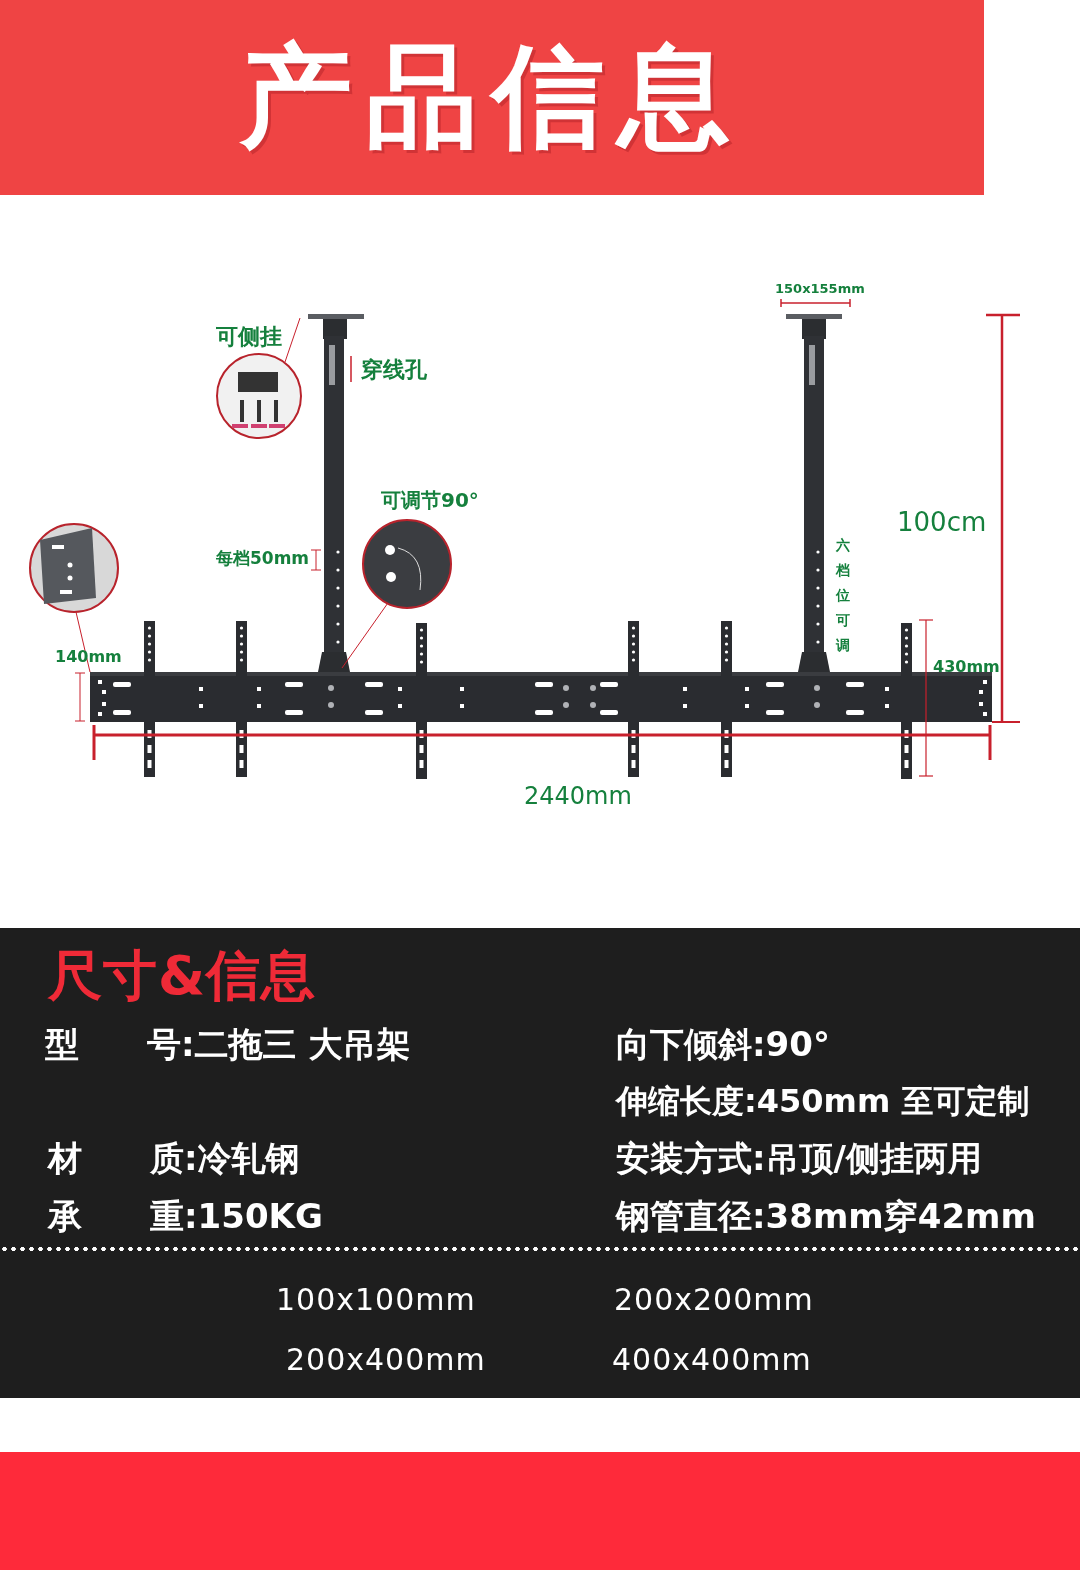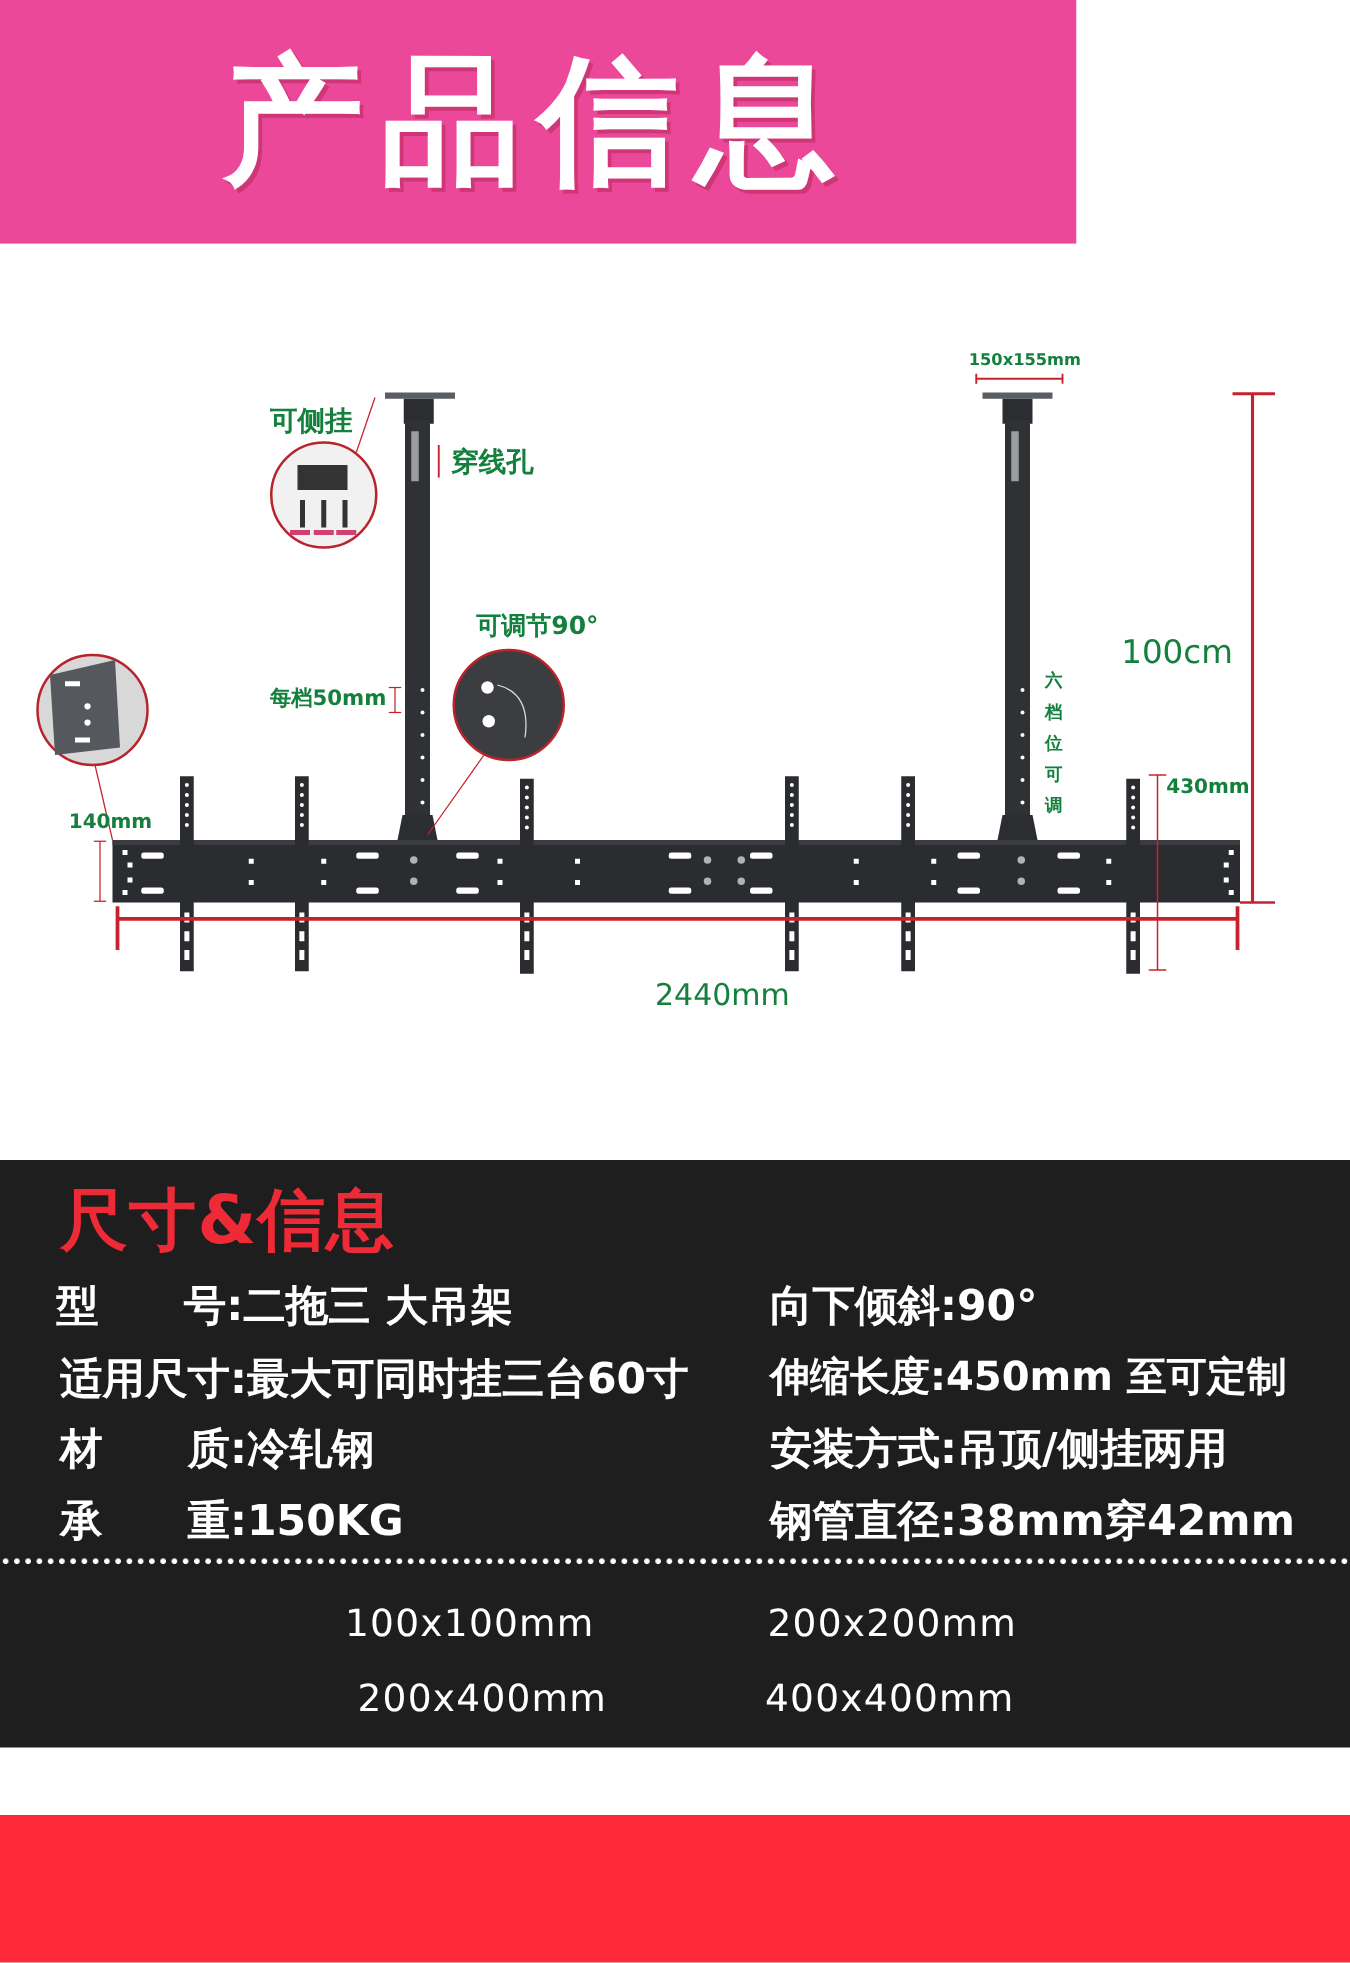--- a/index.html
+++ b/index.html
@@ -2,22 +2,22 @@
 <html><head>
 <meta charset="utf-8">
 <style>
   html, body { margin: 0; padding: 0; }
   body {
     width: 1080px; height: 1570px; position: relative; overflow: hidden;
     background: #ffffff;
     font-family: "DejaVu Sans", "Liberation Sans", sans-serif;
   }
   .top-banner {
-    position: absolute; left: 0; top: 0; width: 861px; height: 195px;
-    background: #ec4899; display: flex; align-items: center; justify-content: center;
+    position: absolute; left: 0; top: 0; width: 984px; height: 195px;
+    background: #ef4444; display: flex; align-items: center; justify-content: center;
   }
   .top-banner .title {
     color: #ffffff; font-size: 112px; font-weight: bold; letter-spacing: 14px;
     text-shadow: 3px 3px 0 rgba(120,0,10,0.25);
   }
   .diagram { position: absolute; left: 0; top: 195px; width: 1080px; height: 735px; background: #fff; }
   .lbl { position: absolute; color: #15803d; font-weight: bold; white-space: nowrap; }
   .dark-panel {
     position: absolute; left: 0; top: 928px; width: 1080px; height: 470px; background: #1e1e1e;
   }
@@ -253,29 +253,28 @@
   </svg>
 
   <div class="lbl" style="left:216px;top:127px;font-size:22px;">可侧挂</div>
   <div class="lbl" style="left:361px;top:160px;font-size:22px;">穿线孔</div>
   <div class="lbl" style="left:775px;top:86px;font-size:13px;">150x155mm</div>
   <div class="lbl" style="left:381px;top:292px;font-size:20px;">可调节90°</div>
   <div class="lbl" style="left:216px;top:352px;font-size:17px;">每档50mm</div>
   <div class="lbl" style="left:897px;top:312px;font-size:26px;font-weight:normal;">100cm</div>
   <div class="lbl" style="left:836px;top:338px;font-size:14px;width:24px;line-height:25px;white-space:normal;word-break:break-all;">六档位可调</div>
   <div class="lbl" style="left:55px;top:452px;font-size:16px;">140mm</div>
-  <div class="lbl" style="left:933px;top:424px;font-size:16px;">430mm</div>
+  <div class="lbl" style="left:933px;top:462px;font-size:16px;">430mm</div>
   <div class="lbl" style="left:524px;top:587px;font-size:24px;font-weight:normal;">2440mm</div>
 </div>
 
 <div class="dark-panel">
   <div class="panel-heading">尺寸&amp;信息</div>
 
   <div class="spec" style="left:45px;top:94px;"><span class="k">型　　号:</span><span>二拖三 大吊架</span></div>
-  <div class="spec" style="left:48px;top:152px;"><span class="k">适用尺寸:</span><span>最大可同时挂三台60寸</span></div>
   <div class="spec" style="left:48px;top:208px;"><span class="k">材　　质:</span><span>冷轧钢</span></div>
   <div class="spec" style="left:48px;top:266px;"><span class="k">承　　重:</span><span>150KG</span></div>
 
   <div class="spec" style="left:616px;top:94px;"><span class="k">向下倾斜:</span><span>90°</span></div>
   <div class="spec" style="left:616px;top:152px;font-size:32px;"><span class="k">伸缩长度:</span><span>450mm 至可定制</span></div>
   <div class="spec" style="left:616px;top:208px;"><span class="k">安装方式:</span><span>吊顶/侧挂两用</span></div>
   <div class="spec" style="left:616px;top:266px;"><span class="k">钢管直径:</span><span>38mm穿42mm</span></div>
 
   <div class="divider"></div>
 

